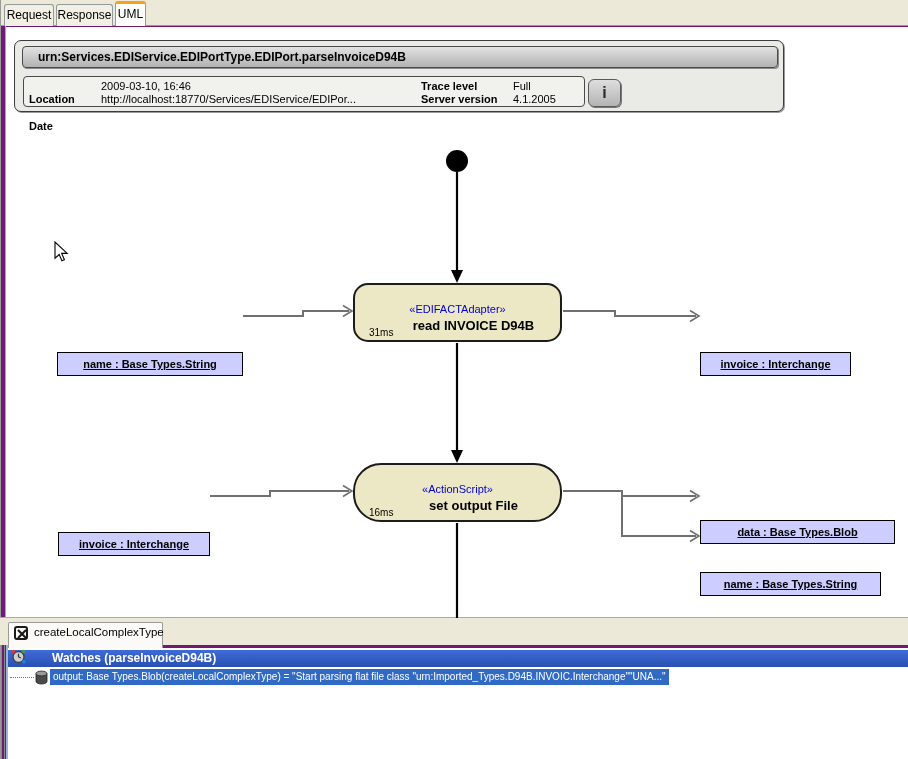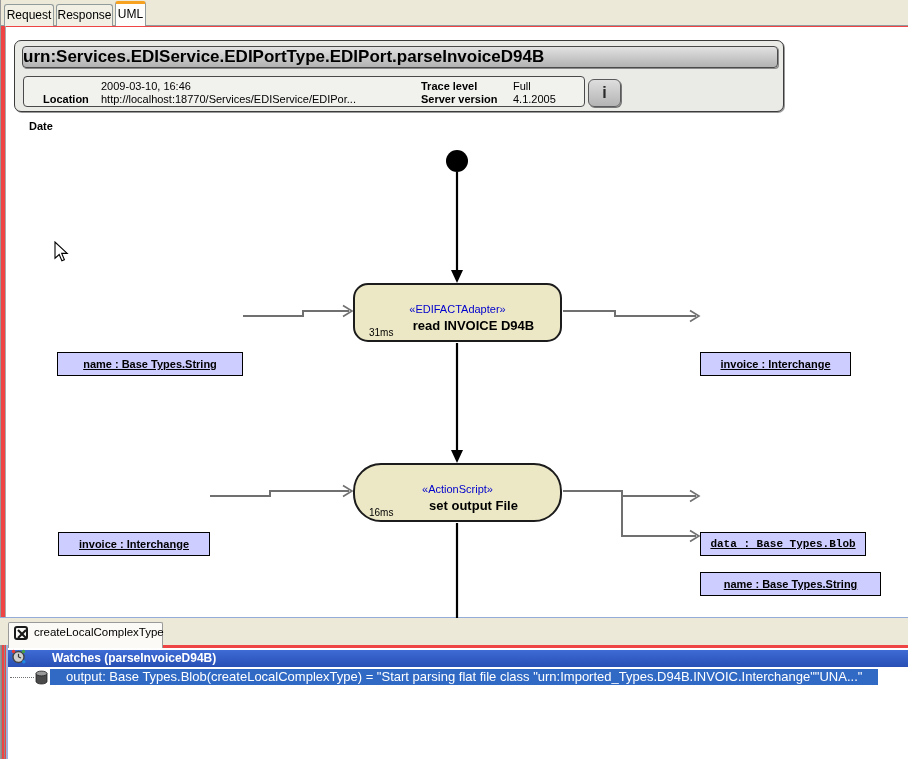--- a/index.html
+++ b/index.html
@@ -1,19 +1,19 @@
 <!DOCTYPE html>
 <html><head>
 <meta charset="utf-8">
 <style>
   * { margin:0; padding:0; box-sizing:border-box; }
   html,body { background:#fff; }
   .screen {
     position:relative; width:908px; height:759px; overflow:hidden;
-    font-family:"Liberation Sans", sans-serif; background:#ef4444; color:#000;
+    font-family:"Liberation Sans", sans-serif; background:#701a75; color:#000;
   }
   
   .edge-left   { position:absolute; left:0; top:0; width:1px; height:759px; background:#999; }
   .edge-panel  { position:absolute; left:5px; top:26px; width:1px; height:592px; background:#aaa; }
   .edge-b1 { position:absolute; left:1px; top:618px; width:1px; height:141px; background:#8a8a8a; }
   .edge-b2 { position:absolute; left:4px; top:618px; width:1px; height:141px; background:#8a8a8a; }
   .edge-b3 { position:absolute; left:6px; top:645px; width:2px; height:114px; background:#9db4de; }
 
   
   .tabstrip { position:absolute; left:0; top:0; width:908px; height:26px;
@@ -29,27 +29,27 @@
 
   .content-bg { position:absolute; left:6px; top:27px; width:902px; height:590px; background:#fff; }
 
   
   .groupbox { position:absolute; left:14px; top:40px; width:770px; height:72px;
               background:#eaeae7; border:1px solid #3c3c3c; border-radius:7px;
               box-shadow:1px 1px 0 #9a9a9a; }
   .titlebar { position:absolute; left:22px; top:46px; width:756px; height:22px;
               background:linear-gradient(#e2e2e2,#b2b2b2); border:1px solid #4a4a4a;
               border-radius:4px; box-shadow:1px 1px 0 #8a8a8a;
-              font-weight:bold; font-size:17px; line-height:20px; padding-left:0; }
+              font-weight:bold; font-size:12px; line-height:20px; padding-left:15px; }
   .infobox { position:absolute; left:23px; top:76px; width:562px; height:31px;
              background:#f1f1ee; border:1px solid #4a4a4a; border-radius:4px; }
   .infobox span { position:absolute; font-size:11px; line-height:13px; white-space:nowrap; }
   .il { font-weight:bold; }
   .lbl-date   { left:5px;  top:3px;margin-top:40px; }  .val-date   { left:77px;  top:3px; }
-  .lbl-loc    { left:19px;  top:16px; } .val-loc    { left:77px;  top:16px; }
+  .lbl-loc    { left:5px;  top:16px; } .val-loc    { left:77px;  top:16px; }
   .lbl-trace  { left:397px; top:3px; } .val-trace  { left:489px; top:3px; }
   .lbl-server { left:397px; top:16px; } .val-server{ left:489px; top:16px; }
   .info-btn { position:absolute; left:588px; top:79px; width:33px; height:28px;
               background:linear-gradient(#dedede,#b4b4b4); border:1px solid #5a5a5a;
               border-radius:6px; box-shadow:1px 1px 0 #777;
               font-weight:bold; font-size:16px; text-align:center; line-height:26px; color:#2a2a2a;
               cursor:default; }
 
   
   svg.diagram { position:absolute; left:0; top:0; width:908px; height:618px; pointer-events:none; z-index:1; }
@@ -59,21 +59,21 @@
   .node2 { left:353px; top:463px;border-radius:28px; }
   .stereotype { display:block; margin-top:18px; font-size:11px; color:#0000cc; }
   .node-name  { display:block; margin-top:3px; font-size:13px; font-weight:bold; color:#000;margin-left:32px; }
   .duration   { position:absolute; left:14px; bottom:2px; font-size:10px; color:#000; }
   .pbox { position:absolute; height:24px; background:#cdcdff; border:1px solid #000;
           font-size:11px; font-weight:bold; text-decoration:underline; text-align:center;
           line-height:22px; z-index:2; white-space:nowrap; cursor:default;margin-top:48px; }
   .pbox-n1in  { left:57px;  top:304px; width:186px; }
   .pbox-n1out { left:700px; top:304px; width:151px; }
   .pbox-n2in  { left:58px;  top:484px; width:152px; }
-  .pbox-n2d   { left:700px; top:484px; width:166px;font-family:Liberation Mono, monospace; }
+  .pbox-n2d   { left:700px; top:472px; width:195px; }
   .pbox-n2n   { left:700px; top:524px; width:181px; }
 
   
   .btabstrip { position:absolute; left:0; top:617px; width:908px; height:28px;
                background:#ece9d8; border-top:1px solid #96acd8; }
   .btab { position:absolute; left:8px; top:4px; width:155px; height:39px;
           background:#fbfaf6; border:1px solid #9a9a9a; border-bottom:3px solid #f0a030;
           border-radius:2px 2px 0 0; cursor:default; }
   .btab-label { position:absolute; left:25px; top:3px; font-size:11.5px; white-space:nowrap; }
   .xicon { position:absolute; left:5px; top:3px; width:14px; height:14px;
@@ -83,21 +83,21 @@
   
   .watches { position:absolute; left:8px; top:648px; width:900px; height:111px; background:#fff; }
   .w-header { position:absolute; left:0; top:2px; width:900px; height:17px;
               background:linear-gradient(#3e6bd5,#2850b4); color:#fff; font-weight:bold;
               font-size:12px; line-height:16px; padding-left:44px; cursor:default; }
   .w-icon { position:absolute; left:3px; top:1px; width:15px; height:15px; }
   .w-row { position:absolute; left:0; top:21px; width:900px; height:16px; }
   .tree-dots { position:absolute; left:2px; top:8px; width:24px; border-top:1px dotted #707070; }
   .cyl-icon { position:absolute; left:27px; top:1px; }
   .w-text { position:absolute; left:42px; top:0; height:16px; background:#316ac5; color:#fff;
-            font-size:13px; line-height:15px; padding:0 16px; white-space:nowrap; cursor:default; }
+            font-size:10px; line-height:15px; padding:0 3px; white-space:nowrap; cursor:default; }
 
   
   svg.cursor { position:absolute; left:53px; top:241px; z-index:5; pointer-events:none; }
 </style>
 </head>
 <body>
 
 <div class="screen">
 
   <div class="tabstrip">

